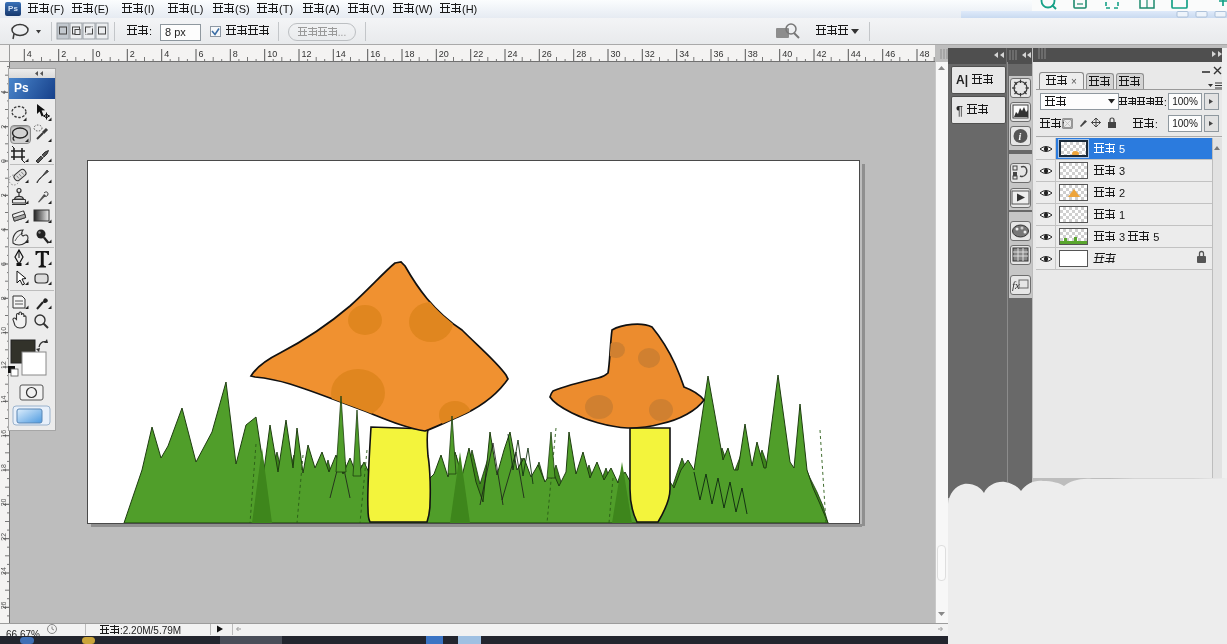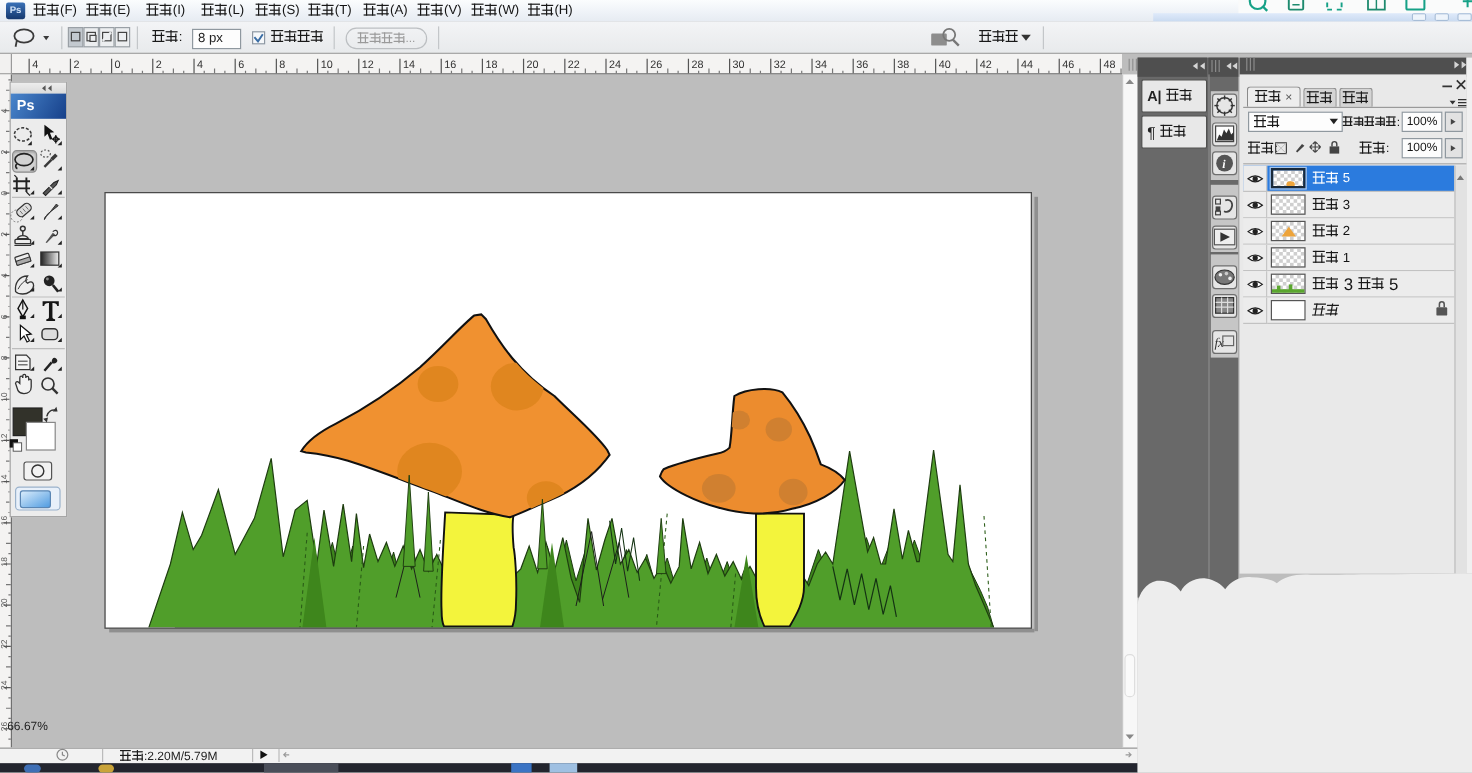--- a/index.html
+++ b/index.html
@@ -377,21 +377,21 @@
         </g>
         <polygon points="248,311 253,235 258,311" fill="#509e2a" stroke="#1e3d10" stroke-width="0.8"></polygon>
         <polygon points="265,315 269,249 273,315" fill="#509e2a" stroke="#1e3d10" stroke-width="0.8"></polygon>
         <polygon points="360,313 364,255 368,313" fill="#509e2a" stroke="#1e3d10" stroke-width="0.8"></polygon>
         <polygon points="459,317 463,271 467,317" fill="#509e2a" stroke="#1e3d10" stroke-width="0.8"></polygon>
       </svg>
     </div>
     <div class="ab" style="left:935px;top:62px;width:13px;height:561px;background:#f7f7f7;border-left:1px solid #c9c9c9"></div>
     <div class="ab" style="left:937px;top:545px;width:9px;height:36px;border:1px solid #dedede;border-radius:4px;background:#fafafa"></div>
     <div class="ab" style="left:0;top:623px;width:948px;height:13px;background:#f2f2f2;border-top:1px solid #9c9c9c;"></div>
-    <div class="ab" style="left:6px;top:600px;font-size:10px;color:#222">66.67%</div>
+    <div class="ab" style="left:6px;top:629px;font-size:10px;color:#222">66.67%</div>
     <div class="ab" style="left:100px;top:624px;height:12px;display:flex;align-items:center;font-size:10px;color:#222"><i class="jd9a"></i><i class="jd9b"></i>:2.20M/5.79M</div>
     <div class="ab" style="left:85px;top:624px;width:1px;height:11px;background:#bbb"></div>
     <div class="ab" style="left:210px;top:624px;width:1px;height:11px;background:#bbb"></div>
     <div class="ab" style="left:232px;top:624px;width:1px;height:11px;background:#bbb"></div>
     <div class="ab" style="left:0;top:636px;width:948px;height:8px;background:#23252e"></div>
     <div class="ab" style="left:20px;top:637px;width:14px;height:7px;background:#3f6fb5;border-radius:4px"></div>
     <div class="ab" style="left:82px;top:637px;width:13px;height:7px;background:#caa43a;border-radius:4px"></div>
     <div class="ab" style="left:220px;top:636px;width:62px;height:8px;background:#4a4e59"></div>
     <div class="ab" style="left:426px;top:636px;width:17px;height:8px;background:#3b74c4"></div>
     <div class="ab" style="left:458px;top:636px;width:23px;height:8px;background:#9fc0e2"></div>
@@ -480,21 +480,21 @@
     <div class="ab" style="left:1036px;top:204px;width:20px;height:22px;background:#ececec;border-right:1px solid #c6c6c6;border-bottom:1px solid #c2c2c2"></div>
     <div class="ab" style="left:1059px;top:206px;width:29px;height:17px;background:conic-gradient(#cfcfcf 0 25%,#fff 0 50%,#cfcfcf 0 75%,#fff 0) 0 0/6px 6px;border:1px solid #555;overflow:hidden"></div>
     <div class="ab" style="left:1094px;top:207px;height:16px;display:flex;align-items:center;font-size:11px;color:#141414"><i class="jd10a"></i><i class="jd10b"></i>&nbsp;1</div>
     <div class="ab" style="left:1036px;top:226px;width:176px;height:22px;background:#ececec;border-bottom:1px solid #c2c2c2"></div>
     <div class="ab" style="left:1036px;top:226px;width:20px;height:22px;background:#ececec;border-right:1px solid #c6c6c6;border-bottom:1px solid #c2c2c2"></div>
     <div class="ab" style="left:1059px;top:228px;width:29px;height:17px;background:conic-gradient(#cfcfcf 0 25%,#fff 0 50%,#cfcfcf 0 75%,#fff 0) 0 0/6px 6px;border:1px solid #555;overflow:hidden">
       <div style="position:absolute;left:0;top:12px;width:29px;height:5px;background:#5aa62e"></div>
       <div style="position:absolute;left:4px;top:9px;width:3px;height:4px;background:#5aa62e"></div>
       <div style="position:absolute;left:14px;top:8px;width:3px;height:5px;background:#5aa62e"></div>
     </div>
-    <div class="ab" style="left:1094px;top:229px;height:16px;display:flex;align-items:center;font-size:14px;color:#141414"><i class="jd10a"></i><i class="jd10b"></i>&nbsp;3&nbsp;<i class="jd10a"></i><i class="jd10b"></i>&nbsp;5</div>
+    <div class="ab" style="left:1094px;top:229px;height:16px;display:flex;align-items:center;font-size:11px;color:#141414"><i class="jd10a"></i><i class="jd10b"></i>&nbsp;3&nbsp;<i class="jd10a"></i><i class="jd10b"></i>&nbsp;5</div>
     <div class="ab" style="left:1036px;top:248px;width:176px;height:22px;background:#ececec;border-bottom:1px solid #c2c2c2"></div>
     <div class="ab" style="left:1036px;top:248px;width:20px;height:22px;background:#ececec;border-right:1px solid #c6c6c6;border-bottom:1px solid #c2c2c2"></div>
     <div class="ab" style="left:1059px;top:250px;width:29px;height:17px;background:#ffffff;border:1px solid #555;overflow:hidden"></div>
     <div class="ab" style="left:1094px;top:251px;height:16px;display:flex;align-items:center;transform:skewX(-10deg)">
       <i class="jd10a"></i>
       <i class="jd10b"></i>
     </div>
     <div class="ab" style="left:1212px;top:138px;width:10px;height:340px;background:#e2e2e2;border-left:1px solid #bdbdbd"></div>
     <svg class="ab" style="left:935px;top:455px;z-index:40" width="292" height="189" viewBox="935 455 292 189">
 <path d="M948,644 L948,504 C949,494 955,486 964,484 C974,483 981,488 984,493 C987,486 996,481 1005,482 C1012,483 1018,487 1021,491 C1026,484 1034,480 1043,481 C1052,481 1060,483 1064,486 C1070,481 1080,478 1092,479 L1110,479 C1140,478 1180,479 1227,478 L1227,644 Z" fill="#ededed"></path>

